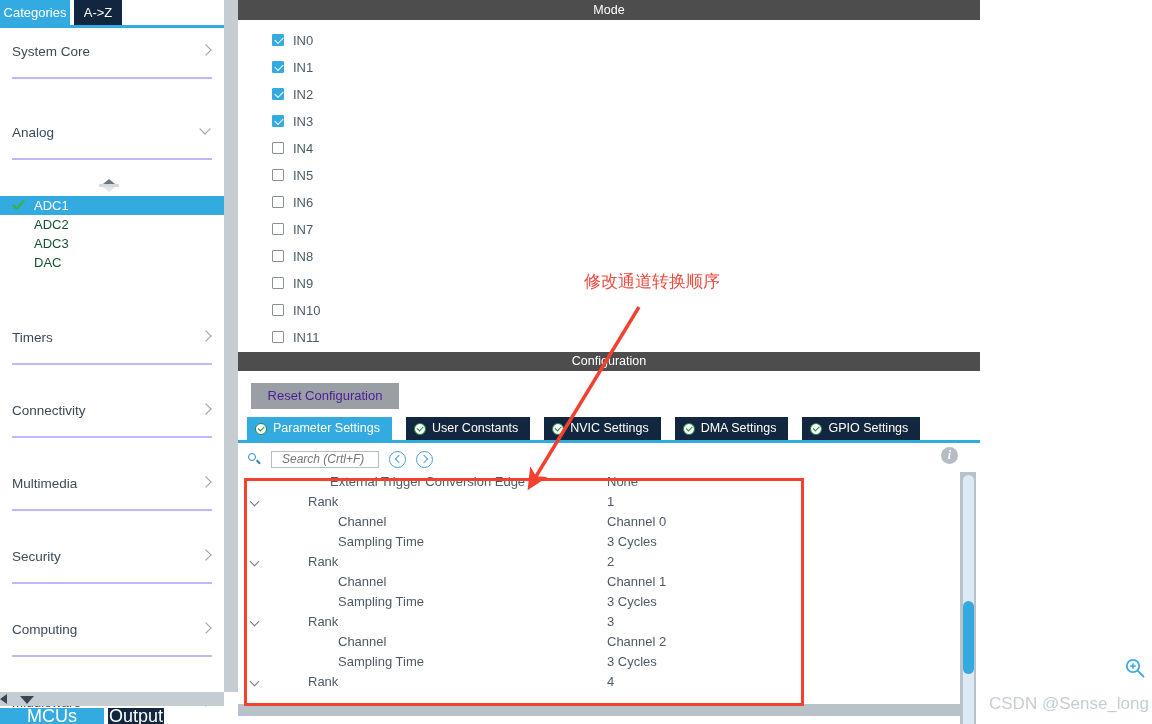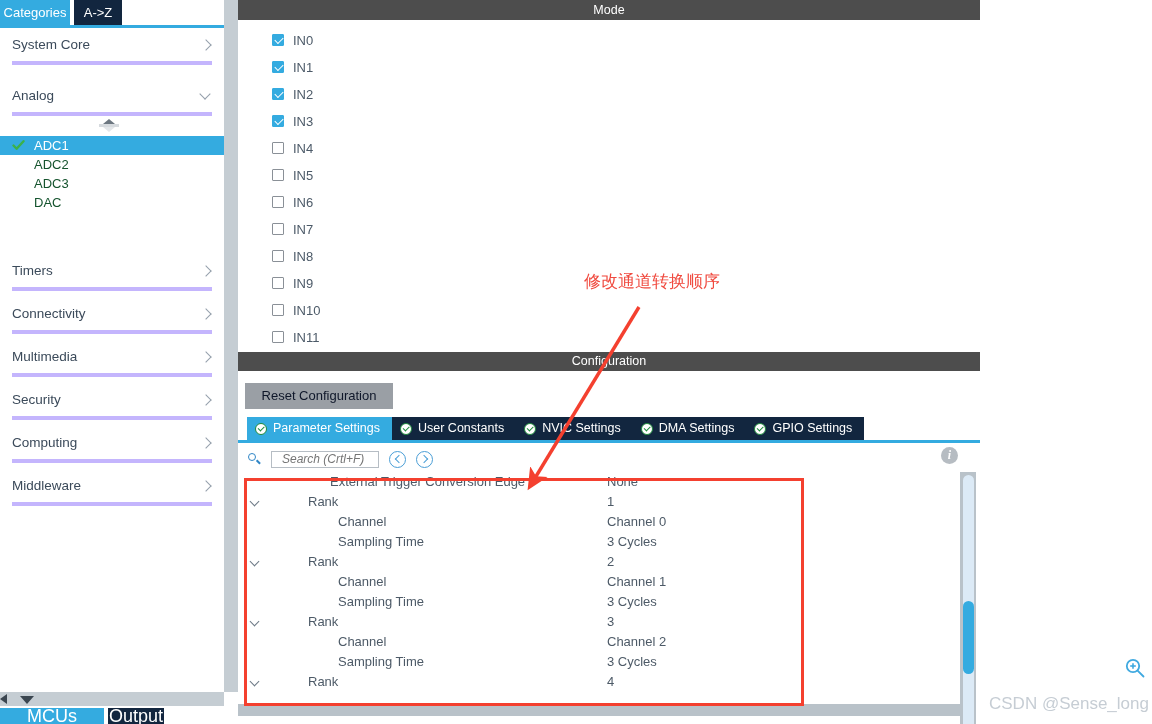--- a/index.html
+++ b/index.html
@@ -14,22 +14,22 @@
   
   .sidebar{position:absolute;left:0;top:0;width:224px;height:724px;background:#fff;}
   .side-tabs{position:absolute;left:0;top:0;width:224px;height:29px;background:#ffffff;}
   .side-tab{position:absolute;top:0;height:25px;line-height:25px;font-size:13px;color:#fff;
             text-align:center;box-sizing:border-box;}
   .side-tab.active{left:0;width:70px;background:#34abe0;}
   .side-tab.alt{left:74px;width:48px;background:#12263f;}
   .side-tabs-underline{position:absolute;left:0;top:25px;width:224px;height:3px;background:#34abe0;}
 
   .cat-list{position:absolute;left:0;top:28px;width:224px;}
-  .cat-row{position:relative;height:33px;margin:0 12px;border-bottom:4px solid #c4b5fd;
-           display:flex;align-items:center;justify-content:space-between;cursor:default;}
+  .cat-row{position:relative;height:33px;margin:16px 12px;border-bottom:2px solid #c4b5fd;
+           display:flex;align-items:flex-start;justify-content:space-between;cursor:default;}
   .cat-row .cat-label{font-size:13.5px;color:#3b4a5a;padding-left:0px;}
   .chev{width:12px;height:12px;position:relative;opacity:.65;}
   .chev::before{content:"";position:absolute;left:2px;top:2px;width:7px;height:7px;
        border-right:1.6px solid #5a6b7d;border-bottom:1.6px solid #5a6b7d;transform:rotate(-45deg);}
   .chev.down::before{transform:rotate(45deg);left:1px;top:0px;}
 
   .analog-panel{position:absolute;left:0;width:224px;}
   .scroll-handle{position:absolute;left:99px;top:3px;width:20px;height:14px;}
   .scroll-handle .up{position:absolute;left:4px;top:0;width:0;height:0;
         border-left:6px solid transparent;border-right:6px solid transparent;border-bottom:5px solid #6d7781;}
@@ -69,24 +69,24 @@
   .chk-box.on::after{content:"";position:absolute;left:2px;top:2px;width:7px;height:4px;
            border-left:1.7px solid #fff;border-bottom:1.7px solid #fff;transform:rotate(-45deg);}
   .chk-lbl{font-size:13px;color:#4c5a68;}
 
   
   .cfg-panel{position:absolute;left:238px;top:352px;width:742px;height:372px;background:#fff;}
   .cfg-header{position:absolute;left:0;top:0;width:742px;height:19px;background:#4d4d4d;color:#fff;
      font-size:12.5px;text-align:center;line-height:19px;}
   .cfg-body{position:absolute;left:0;top:19px;width:742px;height:353px;background:#fff;}
 
-  .reset-btn{position:absolute;left:7px;top:12px;width:148px;height:26px;background:#9a9fa5;
-     color:#0f172a;font-size:13px;line-height:26px;text-align:center;border:none;cursor:pointer;}
-
-  .tabbar{position:absolute;left:9px;top:46px;height:35px;display:flex;gap:0;}
+  .reset-btn{position:absolute;left:13px;top:12px;width:148px;height:26px;background:#9a9fa5;
+     color:#4c1d95;font-size:13px;line-height:26px;text-align:center;border:none;cursor:pointer;}
+
+  .tabbar{position:absolute;left:9px;top:46px;height:35px;display:flex;gap:14px;}
   .cfg-tab{height:23px;line-height:23px;font-size:12.5px;color:#ffffff;background:#12263f;
      padding:0 12px 0 8px;display:flex;align-items:center;gap:6px;cursor:pointer;white-space:nowrap;}
   .cfg-tab.active{background:#34abe0;}
   .tick{width:12px;height:12px;border-radius:50%;background:#ffffff;position:relative;flex:none;
         display:inline-block;border:1.5px solid #1e8a3c;box-sizing:border-box;}
   .tick::after{content:"";position:absolute;left:2px;top:2.5px;width:5px;height:2.5px;
         border-left:1.6px solid #1e8a3c;border-bottom:1.6px solid #1e8a3c;transform:rotate(-45deg);}
   .tabbar-underline{position:absolute;left:0;top:69px;width:742px;height:3px;background:#34abe0;}
 
   .searchrow{position:absolute;left:10px;top:76px;height:24px;display:flex;align-items:center;gap:10px;}

